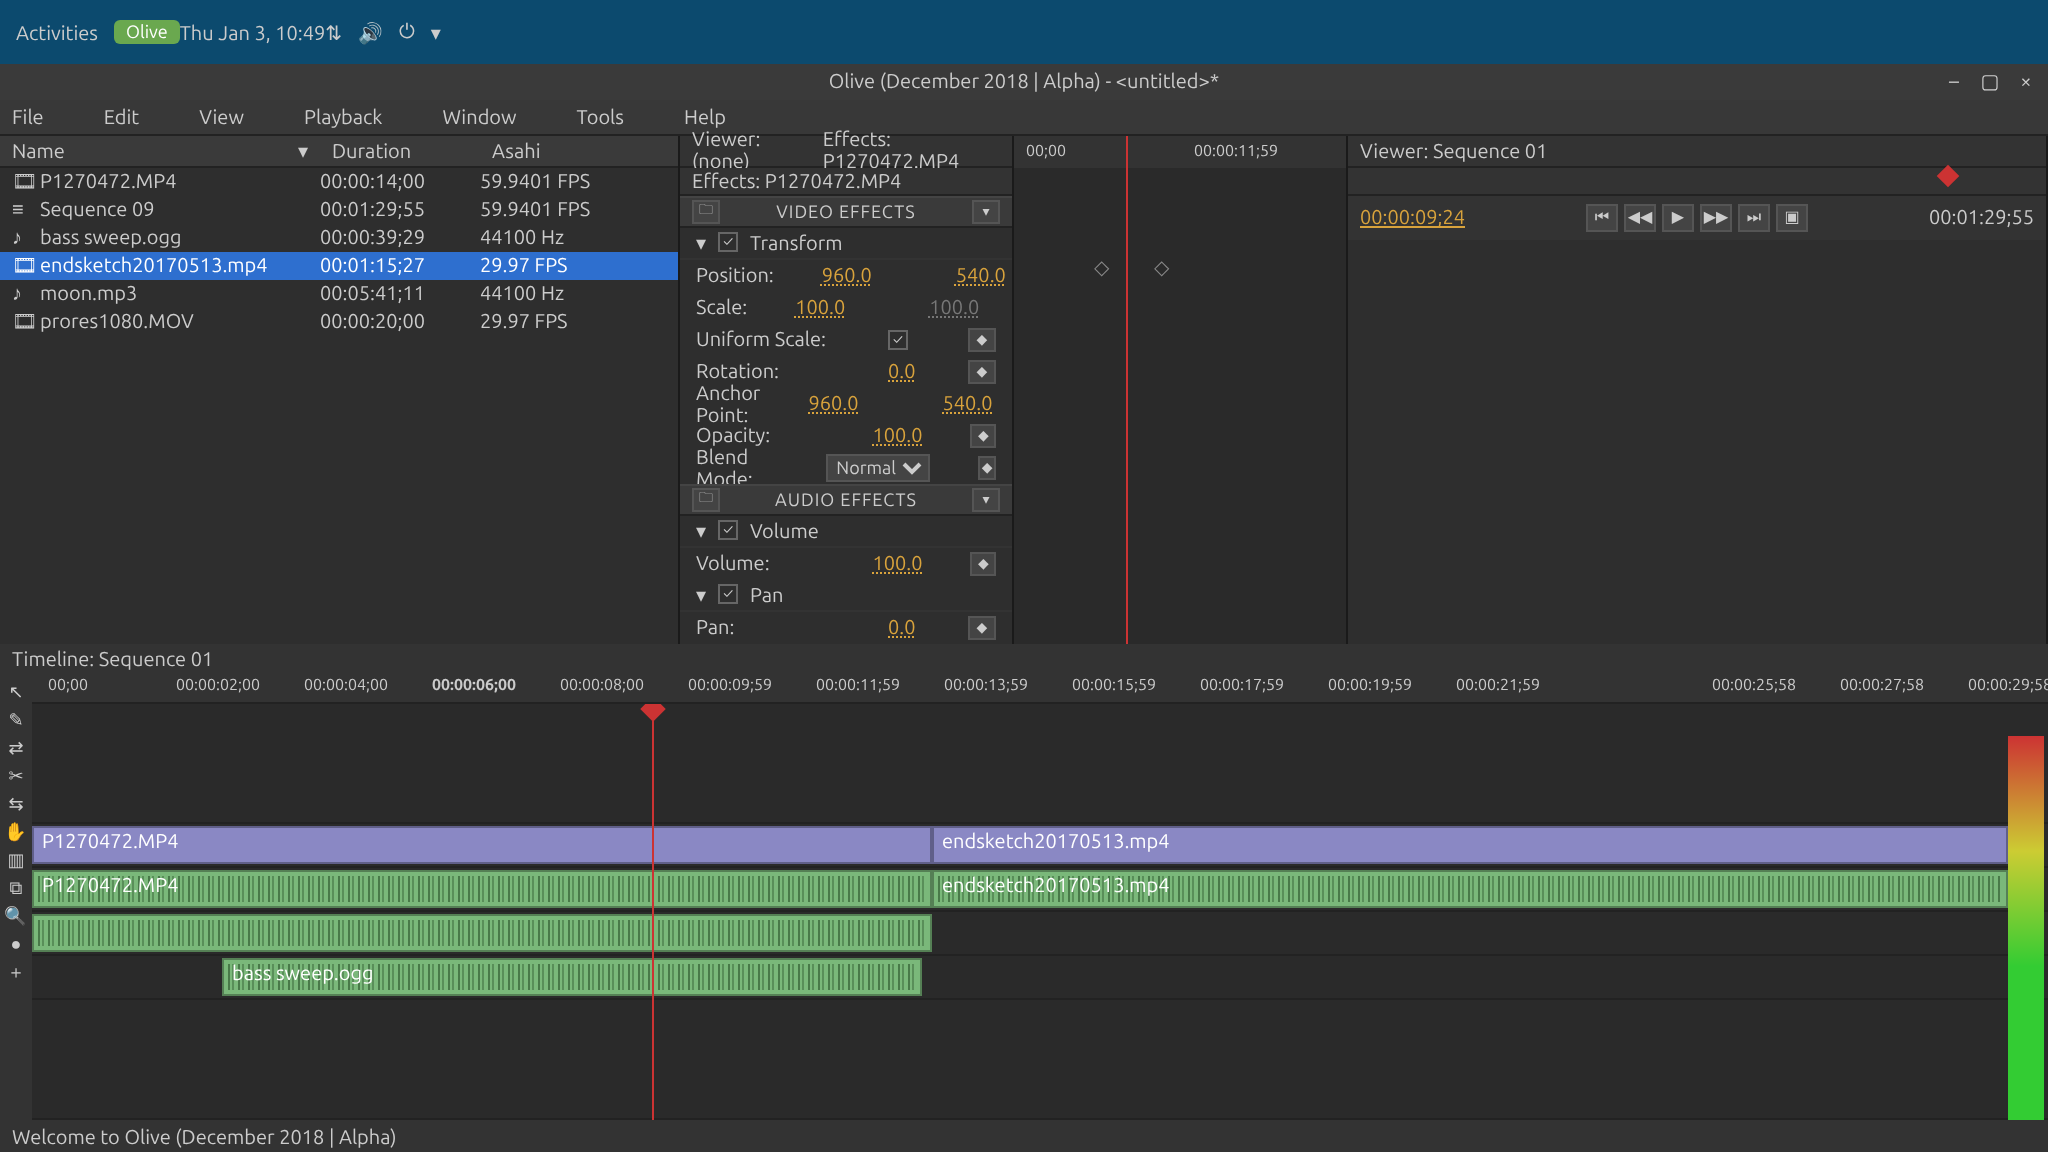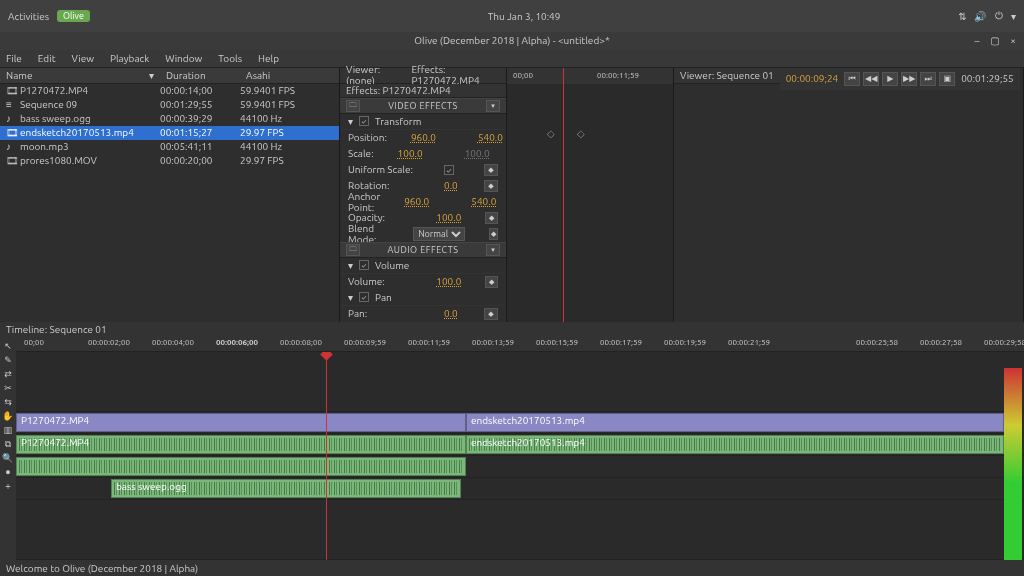--- a/index.html
+++ b/index.html
@@ -1,23 +1,23 @@
 <!DOCTYPE html>
 <html><head>
 <meta charset="utf-8">
 <style>
 *{box-sizing:border-box;margin:0;padding:0;font-family:Ubuntu,Cantarell,sans-serif;font-size:10px;color:#ccc}
 body{background:#2e2e2e;width:1024px;height:576px;overflow:hidden;display:flex;flex-direction:column}
-.topbar{height:18px;background:#404040;display:flex;align-items:center;padding:16px 8px;justify-content:space-between}
+.topbar{height:18px;background:#0c4a6e;display:flex;align-items:center;padding:16px 8px;}
 .topbar-left,.topbar-right{display:flex;gap:8px;align-items:center}
 .olive-pill{background:#6aa84f;color:#fff;padding:1px 6px;border-radius:3px;font-size:9px}
 .titlebar{height:18px;background:#3a3a3a;display:flex;align-items:center;justify-content:center;position:relative}
 .titlebar .winctl{position:absolute;right:6px;display:flex;gap:8px}
 .winctl span{width:10px;text-align:center;cursor:pointer}
-.menubar{height:18px;background:#383838;display:flex;align-items:center;padding:0 6px;gap:16px;border-bottom:1px solid #222}
+.menubar{height:18px;background:#383838;display:flex;align-items:center;padding:0 6px;gap:30px;border-bottom:1px solid #222}
 .menubar span{cursor:pointer}
 .upper{display:flex;height:255px}
 .panel{display:flex;flex-direction:column;border-right:1px solid #1a1a1a}
 .panel-header{height:16px;background:#333;padding:0 6px;display:flex;align-items:center;border-bottom:1px solid #222}
 .project{width:340px}
 .project-cols{display:flex;height:16px;background:#3a3a3a;border-bottom:1px solid #222}
 .project-cols div{padding:0 6px;display:flex;align-items:center}
 .project-list{flex:1;overflow:auto;background:#2e2e2e}
 .prow{display:flex;height:14px;align-items:center;padding-left:6px}
 .prow.selected{background:#2e6fcf;color:#fff}
@@ -33,33 +33,33 @@
 .eff-row{display:flex;align-items:center;gap:24px;padding:1px 8px;height:16px}
 .eff-row .lbl{width:72px}
 .eff-row .val{color:#d9a33c;text-decoration:underline dotted;cursor:text}
 .eff-row .val2{color:#d9a33c;text-decoration:underline dotted;margin-left:18px;cursor:text}
 .eff-row .grey{color:#777;text-decoration:underline dotted}
 .keyframe-area{flex:1;background:#2a2a2a;border-left:1px solid #1a1a1a;min-width:140px;position:relative}
 .playhead{position:absolute;top:0;bottom:0;width:1px;background:#c33;left:56px}
 .kf-ruler{height:16px;background:#333;position:relative}
 .kf-ruler span{position:absolute;font-size:8px;top:3px}
 .checkbox{width:10px;height:10px;border:1px solid #666;display:inline-flex;align-items:center;justify-content:center;font-size:7px}
-.viewer{width:350px;display:flex;flex-direction:row}
+.viewer{width:350px;display:flex;flex-direction:column}
 .viewer-img{flex:1;background:#000;display:flex;align-items:center;justify-content:center;position:relative;overflow:hidden}
 .fake-img{width:100%;height:100%;background:linear-gradient(135deg,#1a1410 0%,#3a2818 20%,#8a5a2a 35%,#b89040 42%,#2a2020 55%,#4a2828 70%,#1a1818 100%);position:relative}
 .sign1{position:absolute;top:28px;right:40px;width:90px;height:32px;background:linear-gradient(180deg,#f7e08a,#d4a030);transform:skewX(-8deg);box-shadow:0 0 12px rgba(255,200,80,.4)}
 .sign2{position:absolute;top:18px;right:8px;width:50px;height:18px;background:#c8e890;font-size:7px;display:flex;align-items:center;justify-content:center;color:#223}
 .sign3{position:absolute;top:62px;left:35px;width:48px;height:22px;background:#d63838;color:#fff;font-size:8px;display:flex;align-items:center;justify-content:center;font-weight:bold}
 .sign4{position:absolute;top:88px;left:50px;width:32px;height:14px;background:#1548a8;color:#fff;font-size:7px;display:flex;align-items:center;justify-content:center}
 .crowd{position:absolute;bottom:0;left:0;right:0;height:70px;background:linear-gradient(180deg,transparent,rgba(0,0,0,.5))}
 .person{position:absolute;bottom:0;width:30px;height:60px;background:radial-gradient(ellipse at 50% 15%,#c8a888 0%,#c8a888 18%,#2a2a2a 22%,#1a1a1a 100%);border-radius:50% 50% 0 0}
 .viewer-ctrl{height:22px;background:#333;display:flex;align-items:center;padding:0 6px;gap:6px;justify-content:space-between}
 .transport{display:flex;gap:3px}
 .tbtn{width:16px;height:14px;background:#444;border:1px solid #555;display:flex;align-items:center;justify-content:center;font-size:8px;cursor:pointer}
-.tc{color:#d9a33c;}
+.tc{color:#d9a33c;text-decoration:underline}
 .seq-ruler{height:14px;background:#333;position:relative;border-bottom:1px solid #222}
 .seq-ruler .ph-marker{position:absolute;top:0;width:8px;height:8px;background:#c33;left:300px;transform:translateX(-50%) rotate(45deg)}
 .timeline-wrap{display:flex;flex-direction:column;flex:1}
 .tl-header{height:14px;background:#333;padding:0 6px;display:flex;align-items:center}
 .tl-body{display:flex;flex:1}
 .tl-tools{width:16px;background:#333;display:flex;flex-direction:column;gap:2px;padding:4px 2px;align-items:center}
 .tl-tools div{width:12px;height:12px;display:flex;align-items:center;justify-content:center;cursor:pointer;font-size:9px}
 .tl-main{flex:1;display:flex;flex-direction:column;position:relative}
 .tl-ruler{height:16px;background:#333;display:flex;position:relative;border-bottom:1px solid #222}
 .tl-ruler span{position:absolute;font-size:8px;top:2px}

